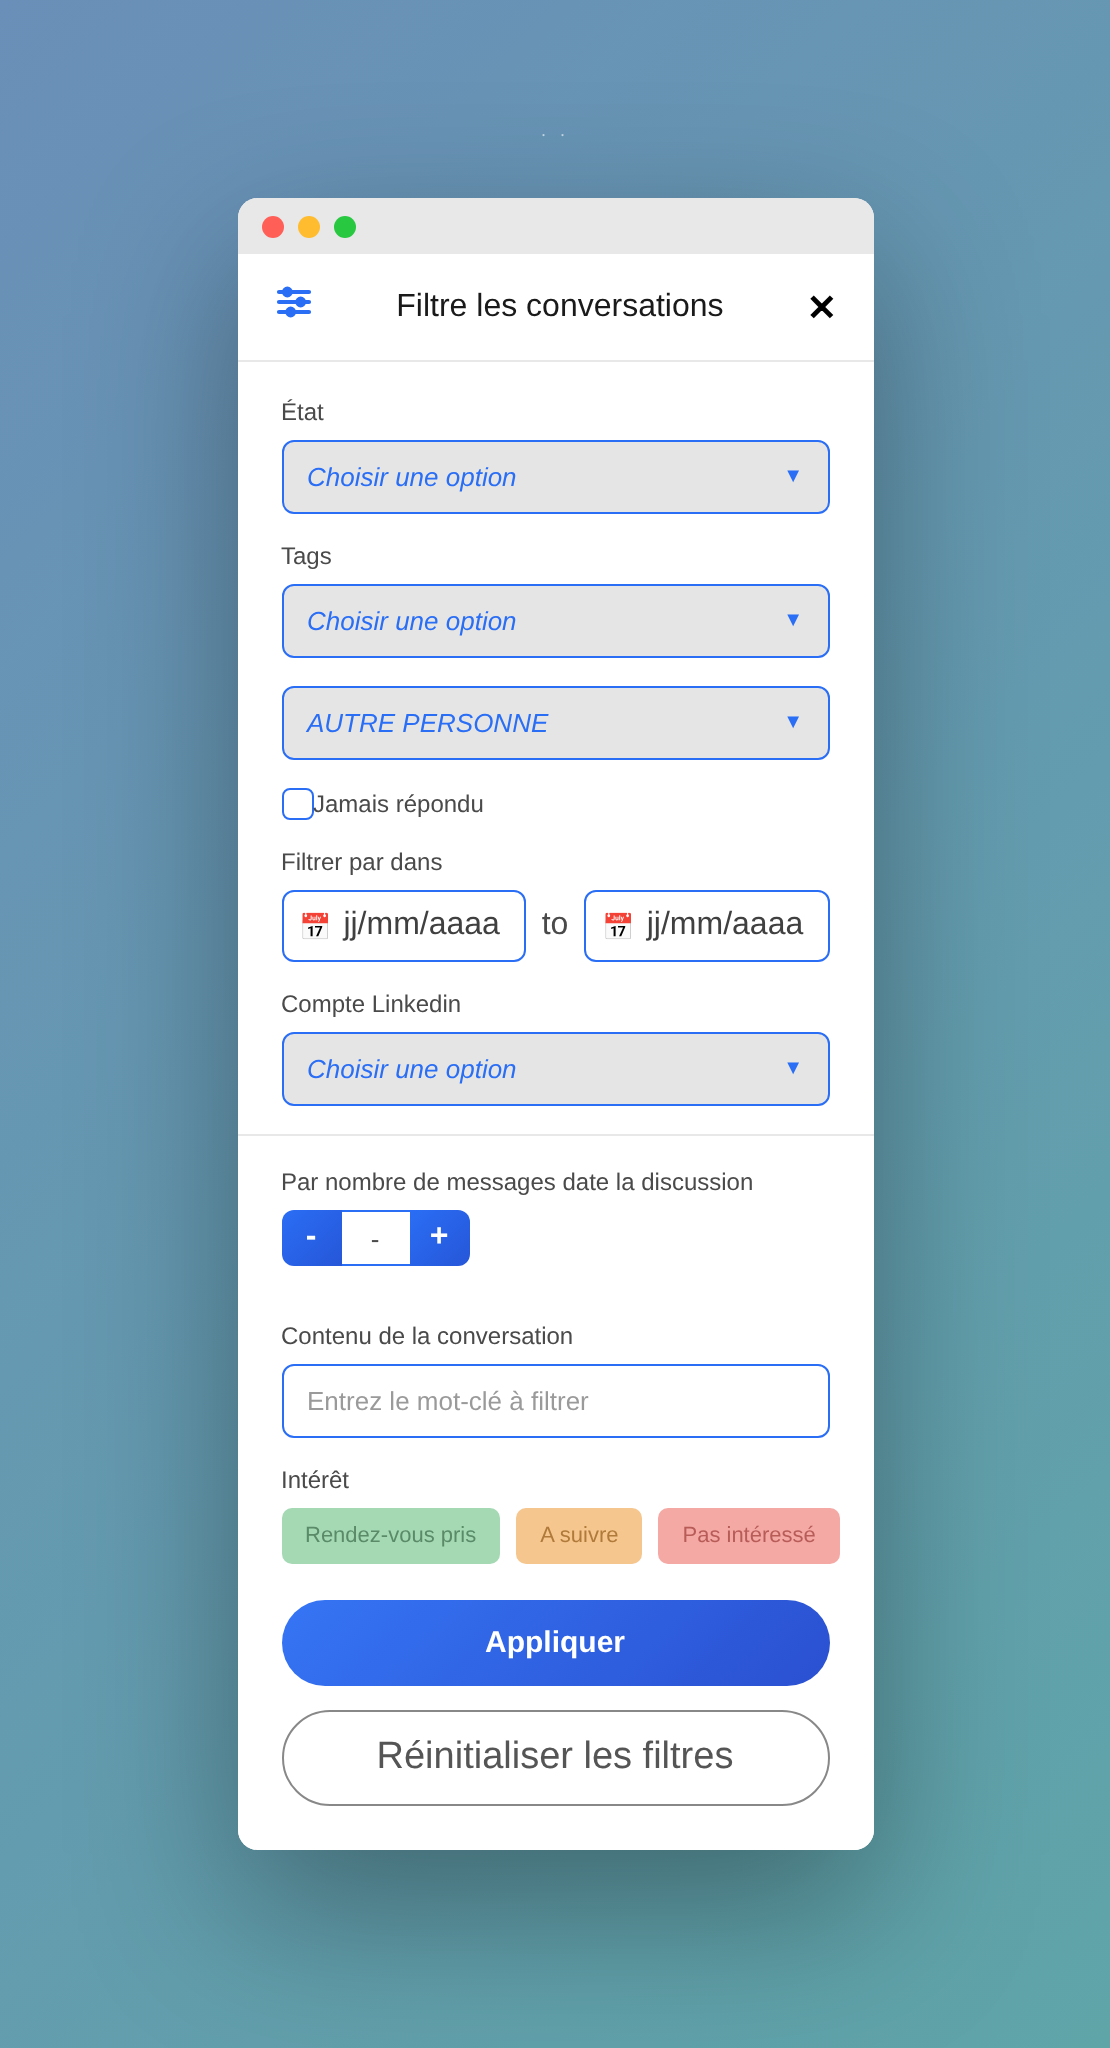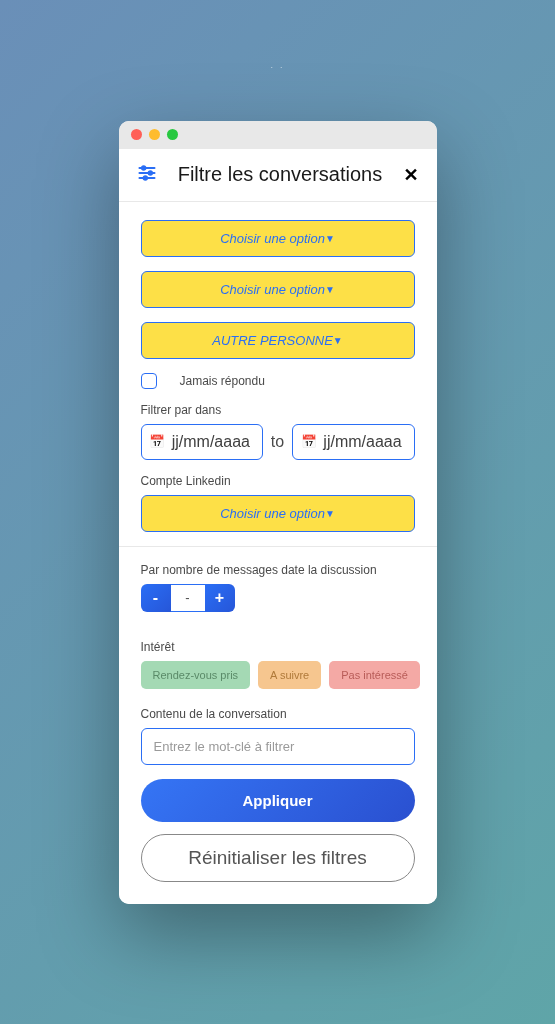--- a/index.html
+++ b/index.html
@@ -44,21 +44,21 @@
     .dot-grn { background: #28c840; }
     .header {
       display: flex;
       align-items: center;
       justify-content: space-between;
       padding: 14px 18px;
       background: #fff;
       border-bottom: 1px solid #e8e8e8;
     }
     .header-title {
-      font-size: 20px;
+      font-size: 16px;
       font-weight: 500;
       color: #1a1a1a;
     }
     .filter-icon svg { width: 20px; height: 20px; }
     .close-btn { cursor: pointer; font-size: 18px; font-weight: bold; color: #000; }
     .content {
       background: #fff;
       padding: 18px 22px 22px;
     }
     .field { margin-bottom: 14px; }
@@ -66,37 +66,37 @@
       font-size: 12px;
       color: #4a4a4a;
       margin-bottom: 7px;
       display: block;
     }
     .select {
       width: 100%;
       border: 1.5px solid #2a6ef5;
       border-radius: 6px;
       padding: 10px 12px;
-      background: #fde047;
-      display: flex;
-      align-items: center;
-      justify-content: center;
+      background: #e5e5e5;
+      display: flex;
+      align-items: center;
+      justify-content: space-between;
       cursor: pointer;
     }
     .select-text {
       color: #2a6ef5;
       font-style: italic;
       font-size: 13px;
     }
     .select-text.caps { text-transform: uppercase; font-style: italic; }
     .caret { color: #2a6ef5; font-size: 10px; }
     .checkbox-row {
       display: flex;
       align-items: center;
-      gap: 23px;
+      gap: 0;
       margin-bottom: 14px;
     }
     .checkbox {
       width: 16px; height: 16px;
       border: 1.5px solid #2a6ef5;
       border-radius: 4px;
       background: #fff;
       cursor: pointer;
     }
     .checkbox-label { font-size: 12px; color: #4a4a4a; }
@@ -214,27 +214,29 @@
         <circle cx="10" cy="18" r="2" fill="#2a6ef5"></circle>
       </svg>
     </span>
     <span class="header-title">Filtre les conversations</span>
     <span class="close-btn">✕</span>
   </div>
 
   <div class="content">
 
     <div class="field">
+      <label class="field-label">État</label>
       <div class="select">
         <span class="select-text">Choisir une option</span>
         <span class="caret">▼</span>
       </div>
     </div>
 
     <div class="field">
+      <label class="field-label">Tags</label>
       <div class="select">
         <span class="select-text">Choisir une option</span>
         <span class="caret">▼</span>
       </div>
     </div>
 
     <div class="field">
       <div class="select">
         <span class="select-text caps">AUTRE PERSONNE</span>
         <span class="caret">▼</span>
@@ -274,30 +276,30 @@
     <div class="field">
       <label class="field-label">Par nombre de messages date la discussion</label>
       <div class="stepper">
         <button class="step-btn">-</button>
         <div class="step-val">-</div>
         <button class="step-btn">+</button>
       </div>
     </div>
 
     <div class="field">
+      <label class="field-label">Contenu de la conversation</label>
+      <input class="text-input" placeholder="Entrez le mot-clé à filtrer" style="">
+    </div>
+
+    <div class="field">
       <label class="field-label">Intérêt</label>
       <div class="tags-row">
         <div class="tag tag-green">Rendez-vous pris</div>
         <div class="tag tag-orange">A suivre</div>
         <div class="tag tag-red">Pas intéressé</div>
       </div>
     </div>
 
-    <div class="field">
-      <label class="field-label">Contenu de la conversation</label>
-      <input class="text-input" placeholder="Entrez le mot-clé à filtrer" style="">
-    </div>
-
     <button class="btn-primary">Appliquer</button>
     <button class="btn-secondary">Réinitialiser les filtres</button>
 
   </div>
 </div>
 
 </body></html>

